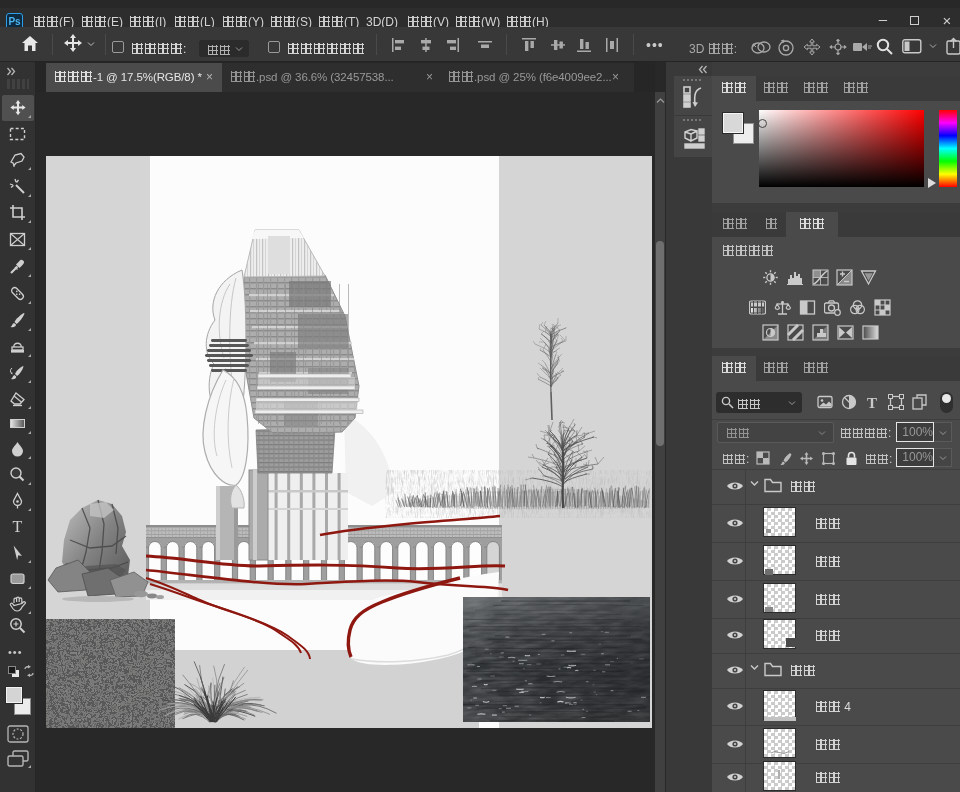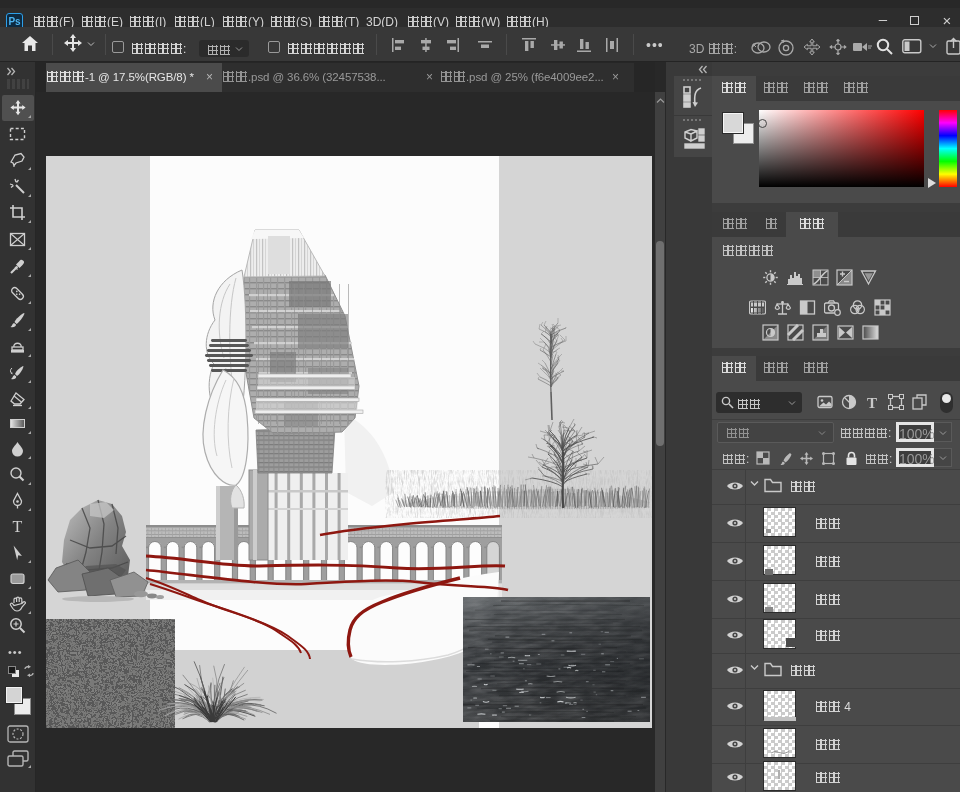--- a/index.html
+++ b/index.html
@@ -20,21 +20,21 @@
 .winbtn{position:absolute;top:0;width:30px;height:27px;color:#cfcfcf;text-align:center;line-height:26px;font-size:13px}
 
 #opts{left:0;top:27px;width:960px;height:35px;background:#383838;color:#d6d6d6;font-size:12px;border-bottom:1px solid #242424}
 .vsep{position:absolute;top:7px;width:1px;height:21px;background:#4a4a4a}
 .cbx{position:absolute;width:12px;height:12px;border:1px solid #9a9a9a;border-radius:2px;background:transparent}
 #lyrdd{left:199px;top:13px;width:50px;height:17px;background:#2b2b2b;border-radius:3px;color:#b9b9b9}
 .chev{position:absolute;width:8px;height:8px}
 .ic{position:absolute;color:#c9c9c9}
 
 #tabbar{left:36px;top:62px;width:619px;height:30px;background:#262626;font-size:12px}
-.tab{position:absolute;top:1px;height:29px;line-height:29px;white-space:nowrap;overflow:hidden;font-size:11.5px;letter-spacing:-0.1px}
+.tab{position:absolute;top:1px;height:29px;line-height:29px;padding-left:8px;white-space:nowrap;overflow:hidden;font-size:11.5px;letter-spacing:-0.1px}
 .tabx{position:absolute;font-size:12px}
 
 #tools{left:0;top:62px;width:36px;height:730px;background:#323232;border-right:1px solid #262626}
 .tool{position:absolute;left:2px;width:32px;height:26px}
 .tool svg{position:absolute;left:7px;top:4px}
 .flyout{position:absolute;right:3px;bottom:3px;width:0;height:0;border-left:3px solid transparent;border-bottom:3px solid #a8a8a8}
 
 #canvas{left:36px;top:92px;width:619px;height:700px;background:#282828}
 #doc{left:46px;top:156px;width:606px;height:572px;background:#d5d5d5}
 #vsb{left:655px;top:92px;width:10px;height:700px;background:#404040}
@@ -42,22 +42,22 @@
 
 #minidock{left:666px;top:62px;width:46px;height:730px;background:#393939}
 .mbtn{position:absolute;left:8px;width:38px;background:#454545}
 #dock{left:712px;top:62px;width:248px;height:730px;background:#3c3c3c;font-size:12px}
 .pstrip{position:absolute;left:0;width:248px;background:#3a3a3a}
 .pbody{position:absolute;left:0;width:248px;background:#4a4a4a}
 .ptab{position:absolute;top:0;height:100%;color:#a6a6a6;text-align:center}
 .ptab.on{background:#4a4a4a;color:#e4e4e4}
 .lbl{position:absolute;color:#c9c9c9;white-space:nowrap}
 .dim{color:#989898}
-.valbox{position:absolute;height:20px;background:#3d3d3d;border:3px solid #e5e5e5;color:#989898;
- font-size:14px;text-align:left;line-height:18px}
+.valbox{position:absolute;height:20px;background:#3d3d3d;border:1px solid #e5e5e5;color:#989898;
+ font-size:12px;text-align:right;line-height:18px}
 .ddchev{position:absolute;width:18px;height:20px;border:1px solid #5a5a5a;border-left:none;background:#454545}
 .row-sep{position:absolute;left:0;width:248px;height:1px;background:#3e3e3e}
 .eye{position:absolute;left:14px;width:18px;height:12px}
 .thumb{position:absolute;left:51px;width:33px;height:30px;border:1px solid #2c2c2c;
  background:conic-gradient(#cbcbcb 25%,#fff 0 50%,#cbcbcb 0 75%,#fff 0) 0 0/7px 7px;background-color:#fff}
 .lname{position:absolute;color:#dadada;font-size:12px}
 </style></head>
 <body>
 <div id="app">
 

